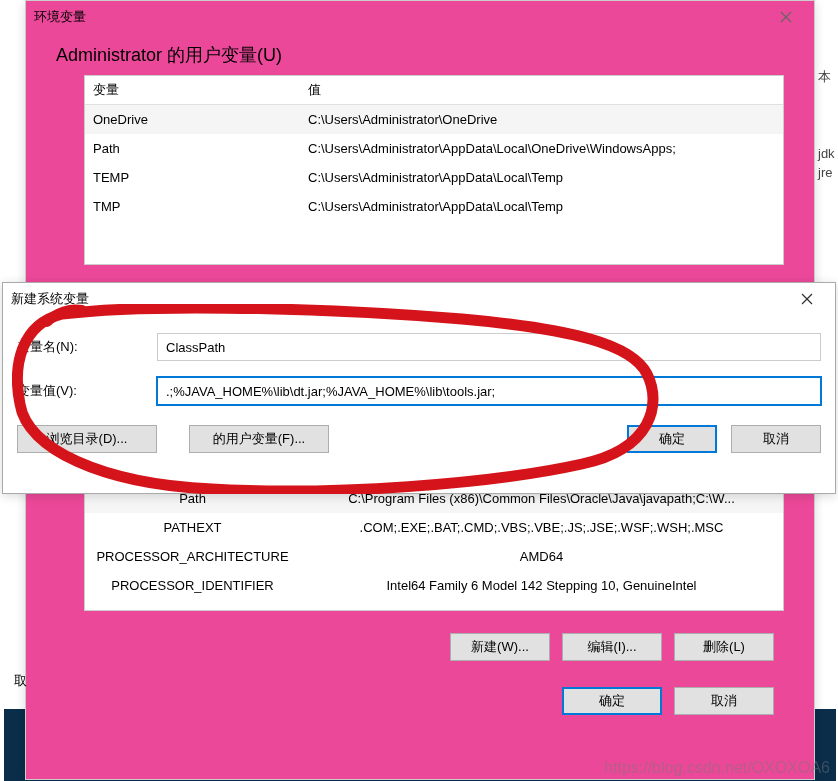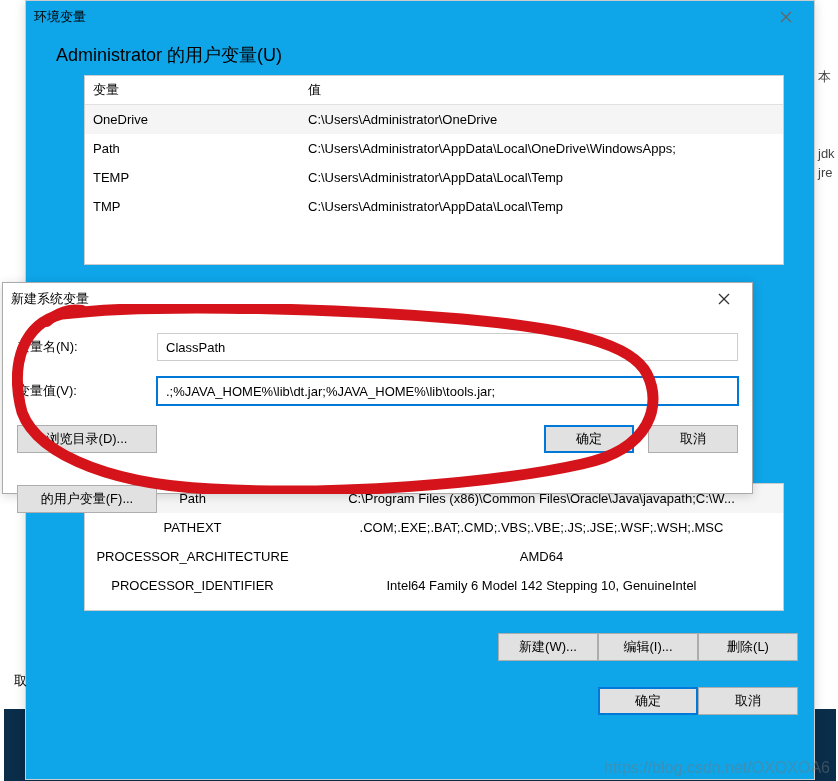--- a/index.html
+++ b/index.html
@@ -7,21 +7,21 @@
       font-family: "Microsoft YaHei", "Segoe UI", sans-serif;
       font-size: 13px;
       background: #ffffff;
       width: 838px;
       height: 781px;
       overflow: hidden;
       position: relative;
     }
     .dialog {
       position: absolute;
-      background: #0ea5e9;
+      background: #ec4899;
       border: 1px solid #cccccc;
       box-shadow: 0 2px 10px rgba(0,0,0,0.15);
     }
     .env-dialog {
       left: 25px;
       top: 0;
       width: 790px;
       height: 780px;
     }
     .title-bar {
@@ -79,38 +79,39 @@
       font-size: 13px;
       white-space: nowrap;
       overflow: hidden;
       text-overflow: ellipsis;
     }
     .var-table tr.data-row { cursor: pointer; }
     .var-table tr.data-row:first-child { background: #f5f5f5; }
     .btn-row {
       display: flex;
       justify-content: flex-end;
-      padding: 14px 16px 8px 30px;
+      gap: 12px;
+      padding: 14px 40px 8px 30px;
     }
     .btn {
       min-width: 100px;
       height: 28px;
       padding: 0 14px;
       background: #e1e1e1;
       border: 1px solid #adadad;
       font-size: 13px;
       cursor: pointer;
       font-family: inherit;
     }
     .btn.primary { border: 2px solid #0078d7; background: #e1e1e1; }
 
     .new-var-dialog {
       left: 2px;
       top: 282px;
-      width: 751px;
+      width: 834px;
       height: 212px;
       background: #ffffff;
       border: 1px solid #aaaaaa;
       z-index: 10;
     }
     .new-var-dialog .title-bar {
       border-bottom: none;
     }
     .form-row {
       display: flex;
@@ -132,21 +133,21 @@
     }
     .form-input.focused {
       border: 1px solid #0078d7;
       outline: 1px solid #0078d7;
     }
     .new-var-btns {
       display: flex;
       justify-content: space-between;
       padding: 12px 14px 12px 14px;
     }
-    .new-var-btns .left-btns { display: flex; gap: 32px; flex-direction: column; }
+    .new-var-btns .left-btns { display: flex; gap: 32px; }
     .new-var-btns .right-btns { display: flex; gap: 14px; }
 
     .annotation {
       position: absolute;
       left: 12px;
       top: 304px;
       width: 660px;
       height: 190px;
       z-index: 20;
       pointer-events: none;

